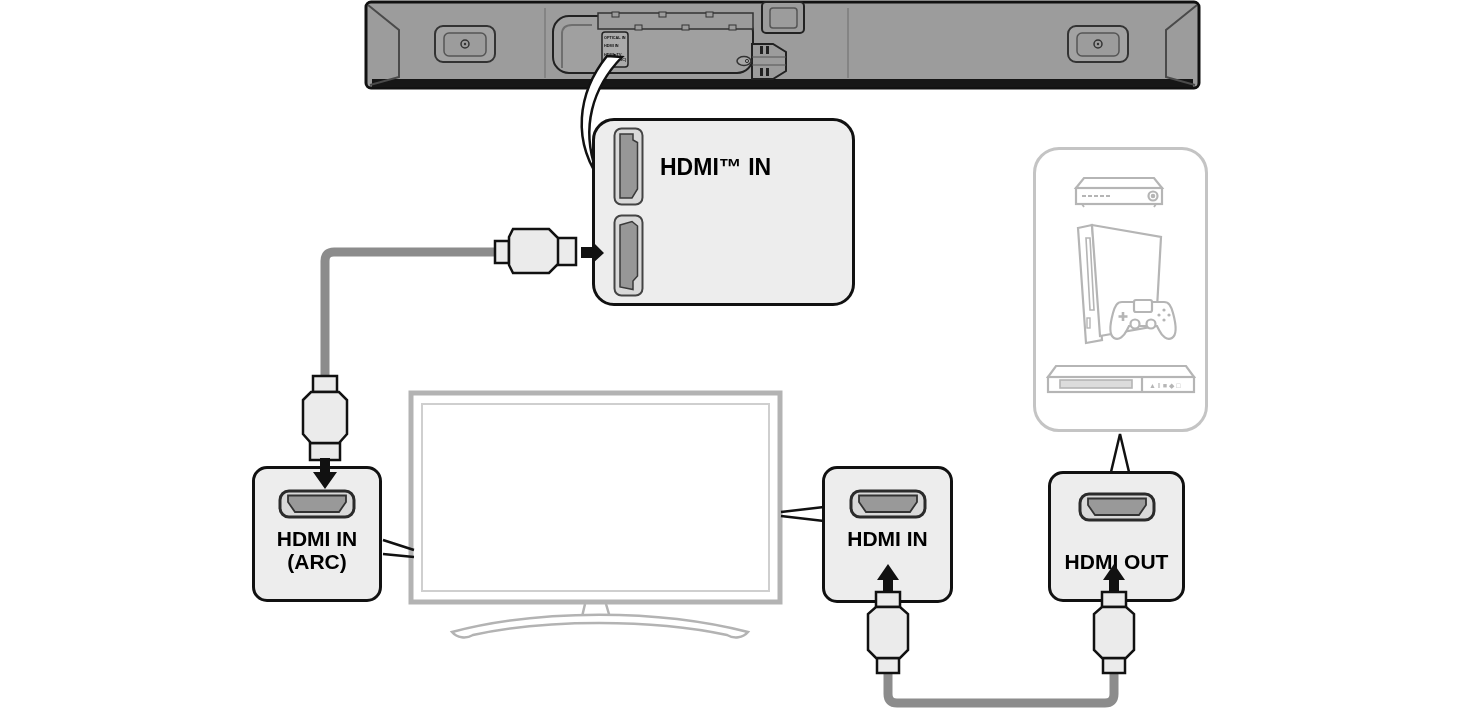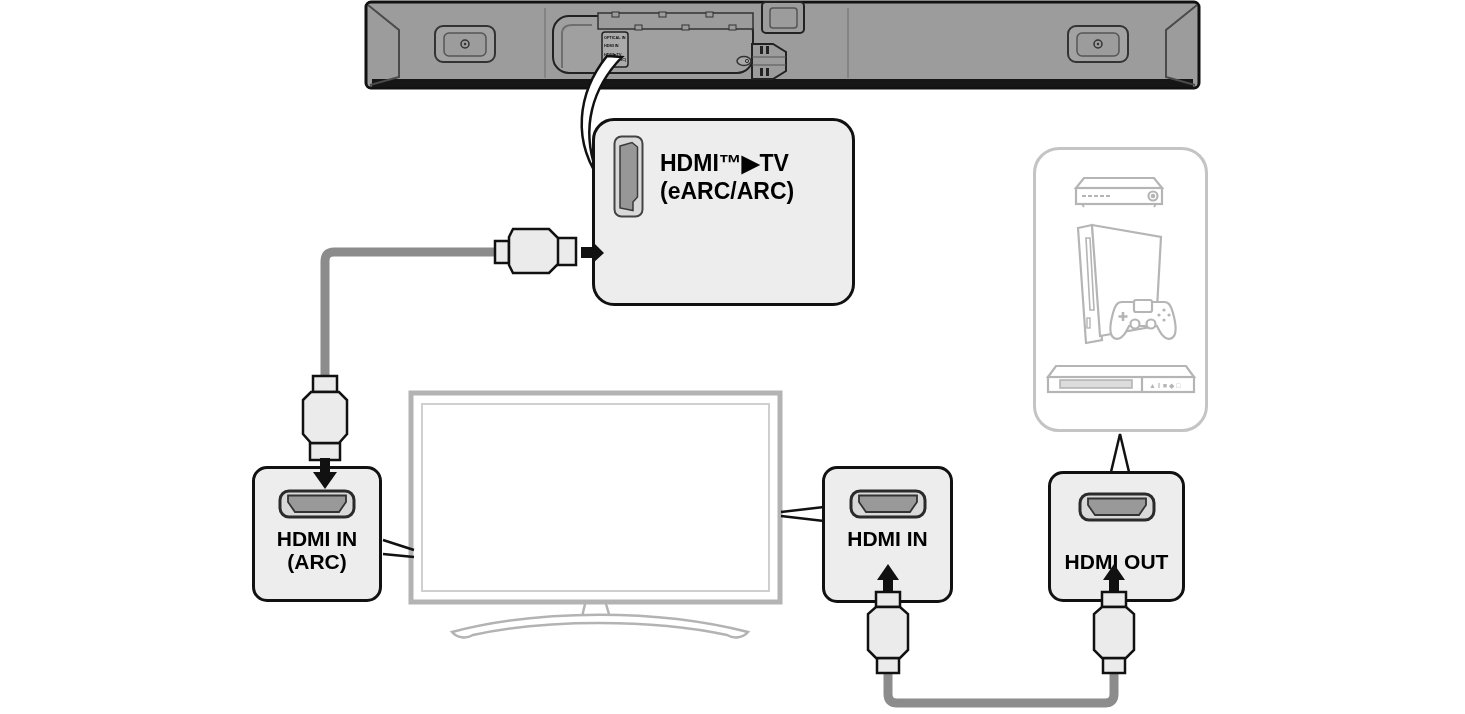--- a/index.html
+++ b/index.html
@@ -108,29 +108,32 @@
 
     <path d="M383,540 L414,550 M383,554 L414,557" stroke="#111" stroke-width="2.5" fill="none"></path>
     <path d="M824,507 L781,512 M824,521 L781,516" stroke="#111" stroke-width="2.5" fill="none"></path>
     <polyline points="1111,472 1120,434 1129,472" fill="#ffffff" stroke="#111" stroke-width="2.5"></polyline>
 
     <path d="M500,252 L334,252 Q325,252 325,261 L325,382" fill="none" stroke="#8c8c8c" stroke-width="9"></path>
     <path d="M888,668 L888,694 Q888,703 897,703 L1105,703 Q1114,703 1114,694 L1114,668" fill="none" stroke="#8c8c8c" stroke-width="9"></path>
   </svg>
 
   <div class="callout-box bubble">
+    <div class="bubble-row">
+      <svg width="31" height="79" viewBox="0 0 31 79">
+        <rect x="1.5" y="1.5" width="28" height="76" rx="7" fill="#d9d9d9" stroke="#444" stroke-width="2"></rect>
+        <path d="M7,7 L20,7 L20,13 L24.5,15.5 L24.5,62 L19,71 L7,71 Z" fill="#979797" stroke="#3a3a3a" stroke-width="1.5"></path>
+      </svg>
+      <div class="bubble-label">HDMI™ IN</div>
+    </div>
     <div class="bubble-row" style="margin-top:8px;">
       <svg width="31" height="83" viewBox="0 0 31 83">
         <rect x="1.5" y="1.5" width="28" height="80" rx="7" fill="#d9d9d9" stroke="#444" stroke-width="2"></rect>
         <path d="M7,11 L19,7.5 L24.5,12 L24.5,62 L20,67 L20,75.5 L7,73 Z" fill="#979797" stroke="#3a3a3a" stroke-width="1.5"></path>
       </svg>
-      <div>
-        <div class="bubble-label">HDMI™▶TV</div>
-        <div class="bubble-label">(eARC/ARC)</div>
-      </div>
     </div>
   </div>
 
   <div class="callout-box box-arc">
     <svg class="hport" width="78" height="30" viewBox="0 0 78 30">
       <rect x="2" y="2" width="74" height="26" rx="9" fill="#d9d9d9" stroke="#2b2b2b" stroke-width="3"></rect>
       <path d="M10,6.5 L68,6.5 L68,13 L61,23 L17,23 L10,13 Z" fill="#999" stroke="#333" stroke-width="1.8"></path>
     </svg>
     <div class="port-box-label">
       <div>HDMI IN</div>

